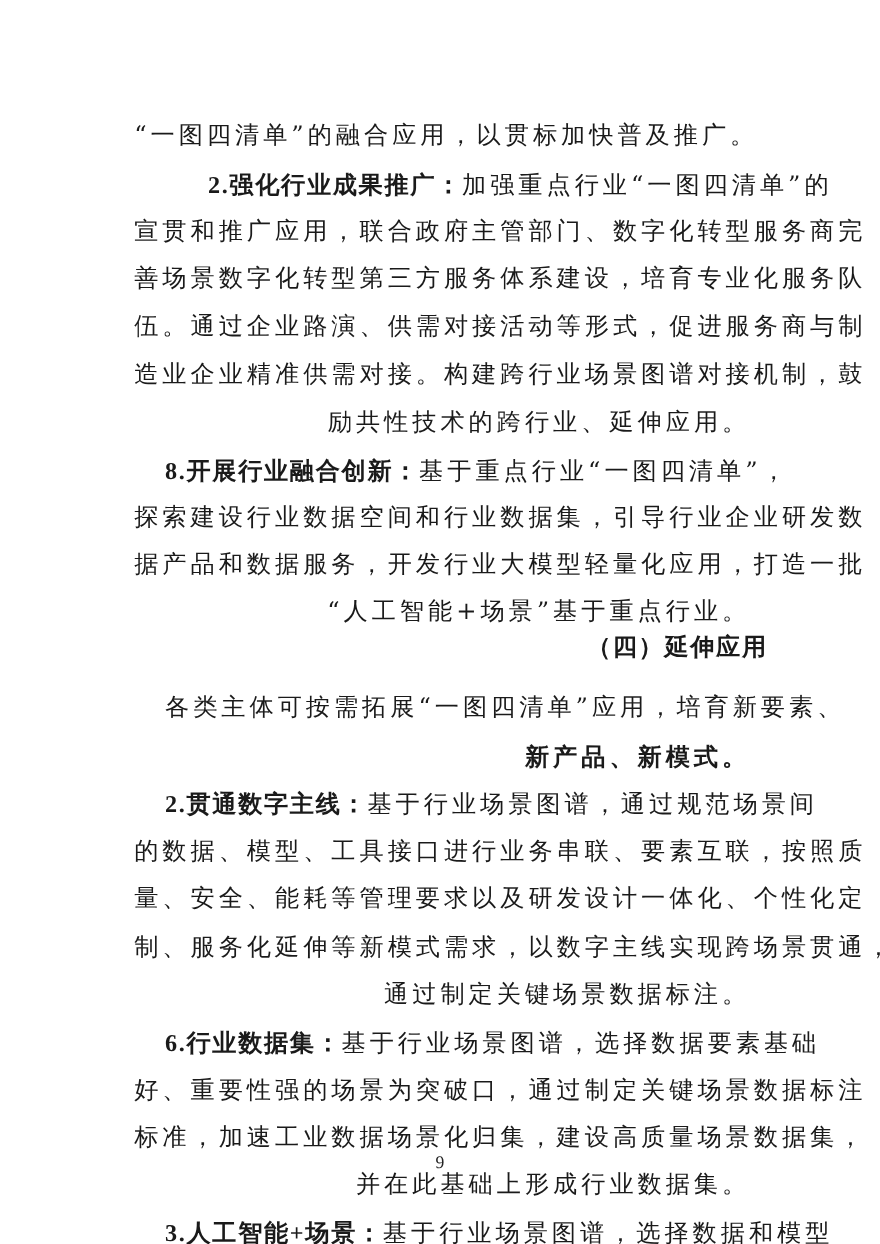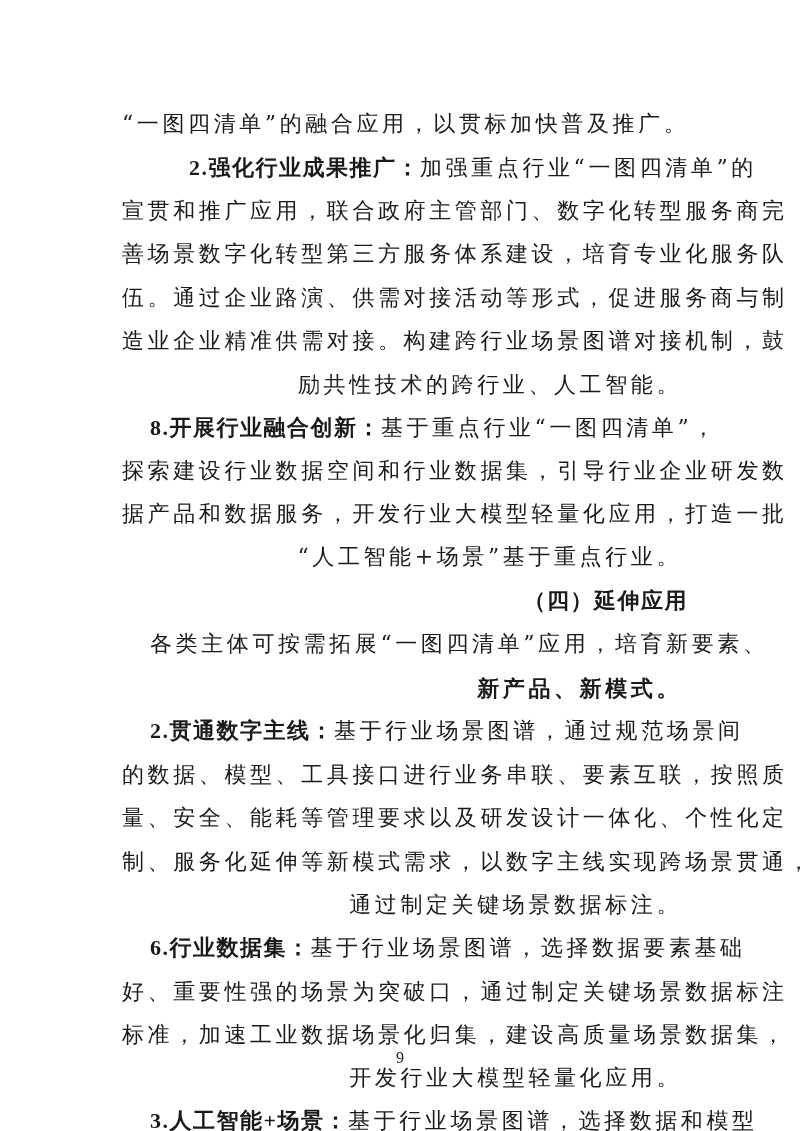--- a/index.html
+++ b/index.html
@@ -18,33 +18,33 @@
 <body>
 
 <div class="page">
   <div id="lines">
       <div class="line" style="top: 106px;"><span>“一图四清单”的融合应用，以贯标加快普及推广。</span></div>
       <div class="line indent" style="top: 150px; margin-left: 39px;"><span class="lead">2.强化行业成果推广：</span><span>加强重点行业“一图四清单”的</span></div>
       <div class="line" style="top: 193px;"><span>宣贯和推广应用，联合政府主管部门、数字化转型服务商完</span></div>
       <div class="line" style="top: 236px;"><span>善场景数字化转型第三方服务体系建设，培育专业化服务队</span></div>
       <div class="line" style="top: 280px;"><span>伍。通过企业路演、供需对接活动等形式，促进服务商与制</span></div>
       <div class="line" style="top: 323px;"><span>造业企业精准供需对接。构建跨行业场景图谱对接机制，鼓</span></div>
-      <div class="line" style="top: 367px;"><span>励共性技术的跨行业、人工智能。</span></div>
+      <div class="line" style="top: 367px;"><span>励共性技术的跨行业、延伸应用。</span></div>
       <div class="line indent" style="top: 410px;"><span class="lead">8.开展行业融合创新：</span><span>基于重点行业“一图四清单”，</span></div>
       <div class="line" style="top: 453px;"><span>探索建设行业数据空间和行业数据集，引导行业企业研发数</span></div>
       <div class="line" style="top: 496px;"><span>据产品和数据服务，开发行业大模型轻量化应用，打造一批</span></div>
       <div class="line" style="top: 539px;"><span>“人工智能+场景”基于重点行业。</span></div>
-      <div class="line indent heading" style="top: 583px;"><span class="lead">（四）延伸应用</span></div>
+      <div class="line indent heading" style="top: 570px; margin-left: 10px;"><span class="lead">（四）延伸应用</span></div>
       <div class="line indent" style="top: 626px;"><span>各类主体可按需拓展“一图四清单”应用，培育新要素、</span></div>
       <div class="line" style="top: 670px; font-weight: bold;"><span>新产品、新模式。</span></div>
       <div class="line indent" style="top: 713px;"><span class="lead">2.贯通数字主线：</span><span>基于行业场景图谱，通过规范场景间</span></div>
       <div class="line" style="top: 757px;"><span>的数据、模型、工具接口进行业务串联、要素互联，按照质</span></div>
       <div class="line" style="top: 800px;"><span>量、安全、能耗等管理要求以及研发设计一体化、个性化定</span></div>
       <div class="line" style="top: 844px;"><span>制、服务化延伸等新模式需求，以数字主线实现跨场景贯通，</span></div>
       <div class="line" style="top: 887px;"><span>通过制定关键场景数据标注。</span></div>
       <div class="line indent" style="top: 930px;"><span class="lead">6.行业数据集：</span><span>基于行业场景图谱，选择数据要素基础</span></div>
       <div class="line" style="top: 974px;"><span>好、重要性强的场景为突破口，通过制定关键场景数据标注</span></div>
       <div class="line" style="top: 1017px;"><span>标准，加速工业数据场景化归集，建设高质量场景数据集，</span></div>
-      <div class="line" style="top: 1060px;"><span>开发行业大模型轻量化应用。</span></div>
+      <div class="line" style="top: 1060px;"><span>并在此基础上形成行业数据集。</span></div>
       <div class="line indent" style="top: 1103px;"><span class="lead">3.人工智能+场景：</span><span>基于行业场景图谱，选择数据和模型</span></div>
     </div>
   <div class="page-num">9</div>
 </div>
 
 </body></html>

